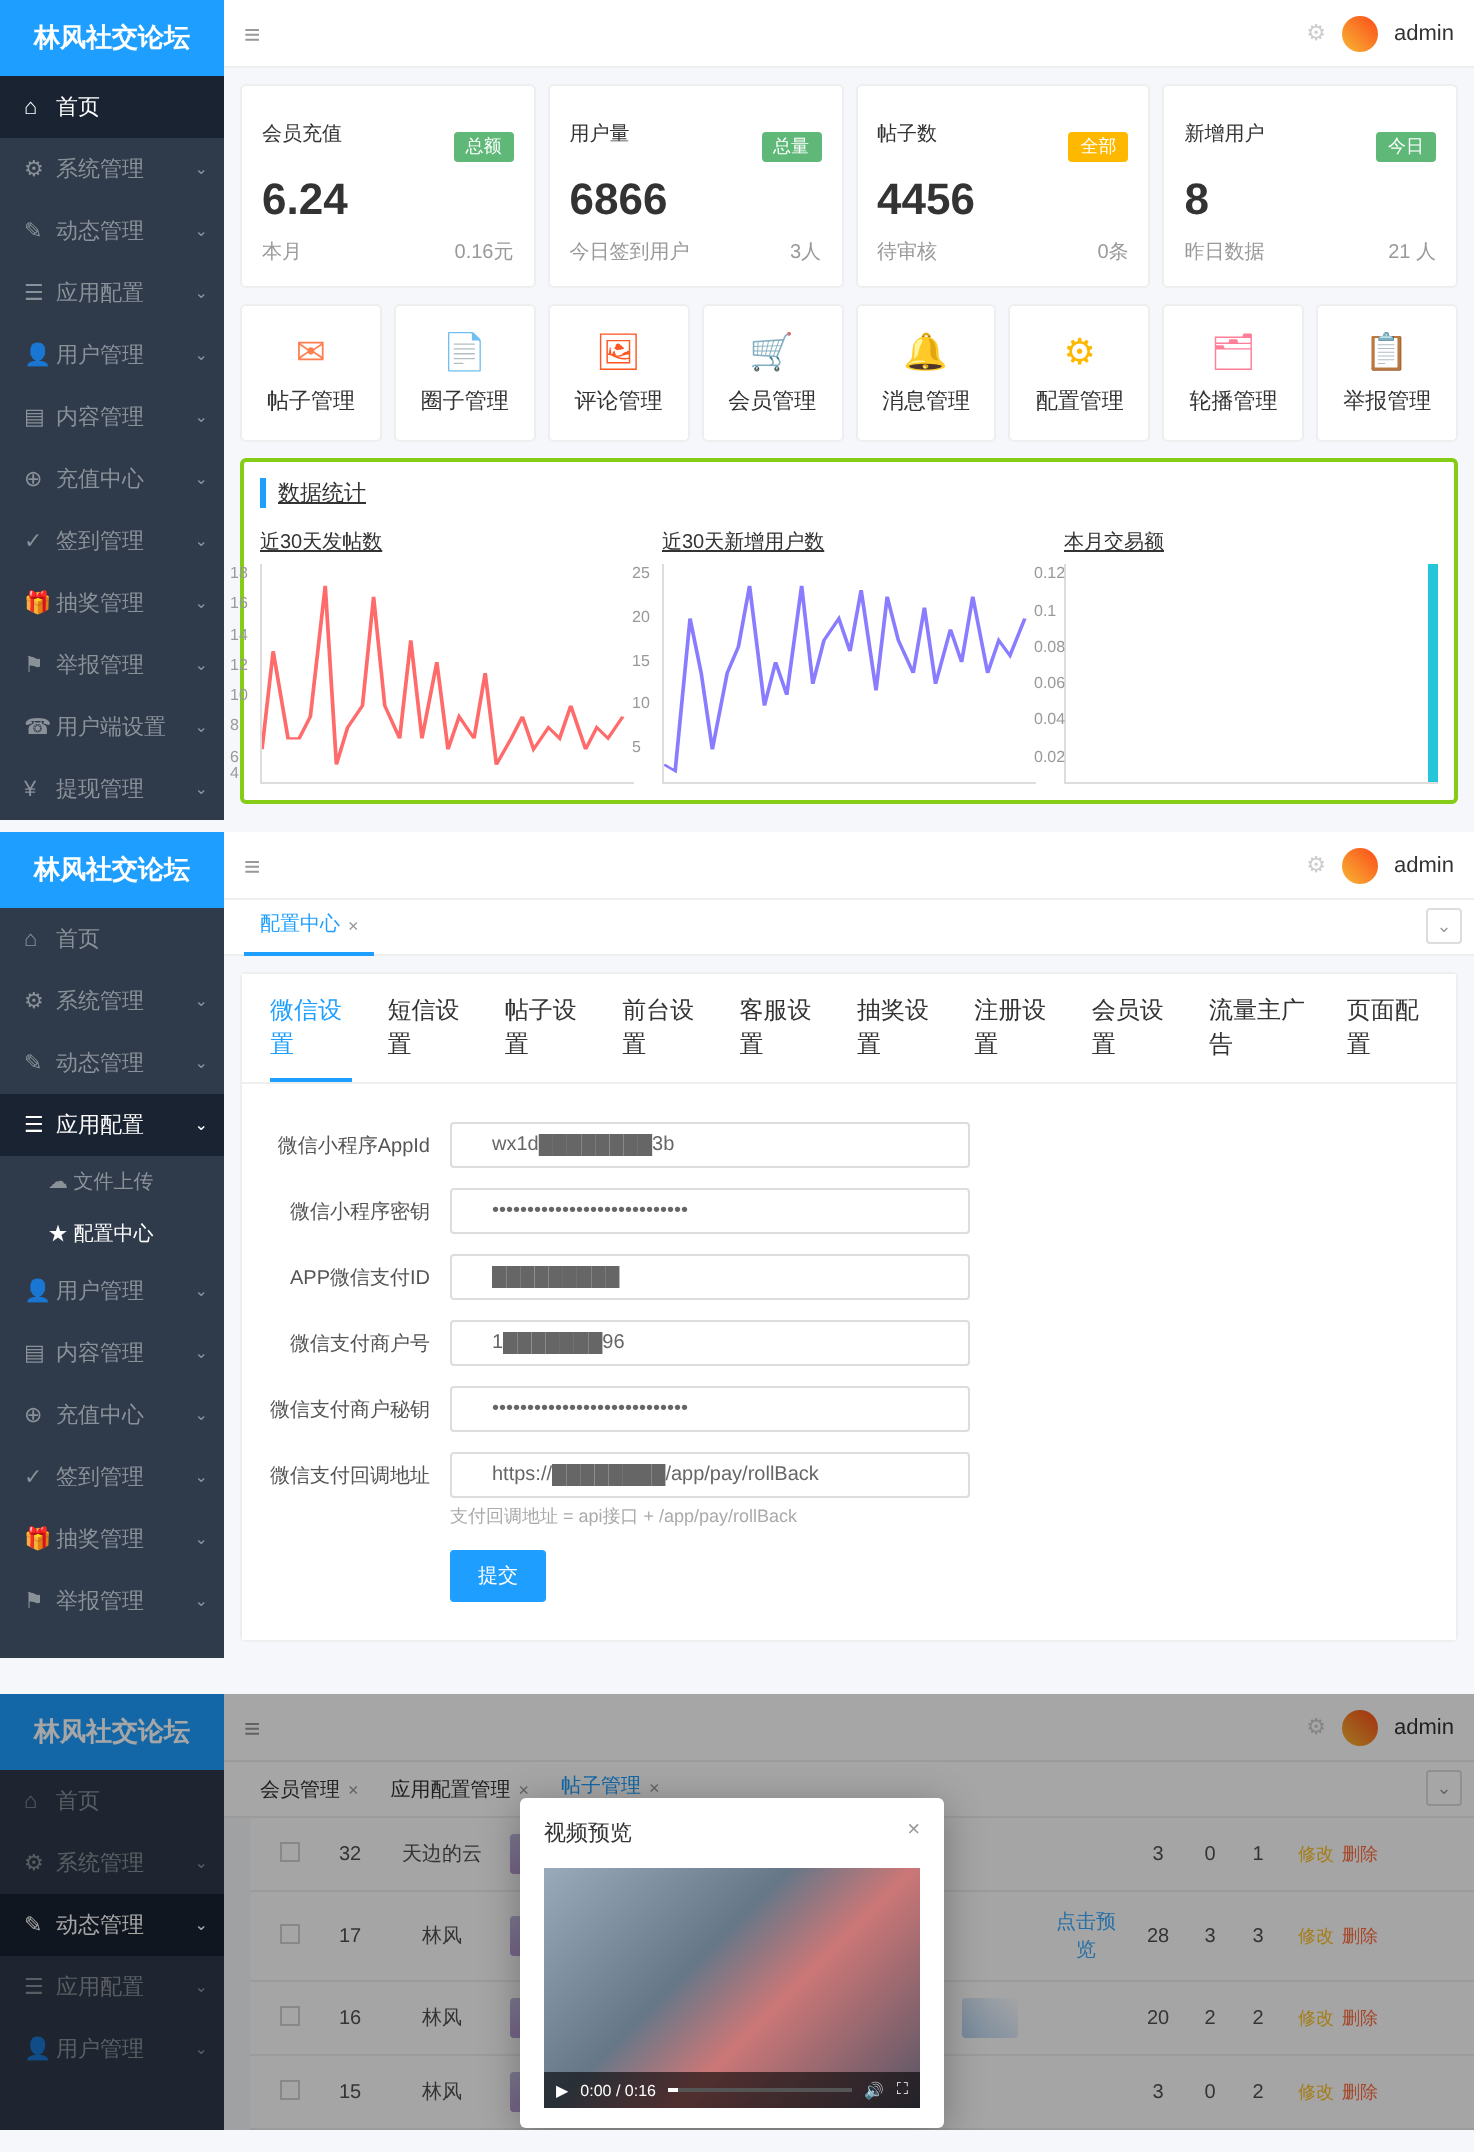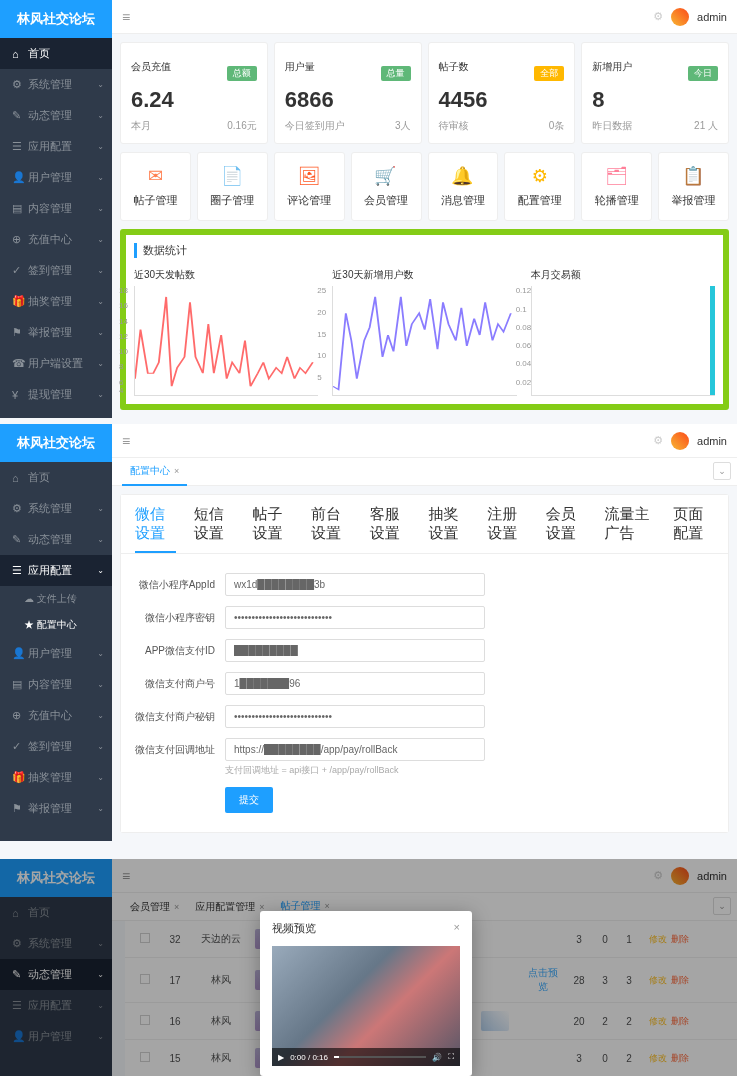--- a/index.html
+++ b/index.html
@@ -25,43 +25,43 @@
 .card { flex:1; background:#fff; border-radius:3px; padding:10px; border:1px solid #eee; }
 .card-top { display:flex; justify-content:space-between; align-items:center; font-size:10px; }
 .badge { padding:1px 6px; border-radius:2px; font-size:9px; color:#fff;margin-top:13px; }
 .badge.green { background:#5fb878; }
 .badge.orange { background:#ffb800; }
 .big-num { font-size:22px; font-weight:bold; margin:6px 0; }
 .card-bot { display:flex; justify-content:space-between; font-size:10px; color:#999; }
 .quick-grid { display:flex; gap:6px; padding:0 8px 8px; }
 .qitem { flex:1; background:#fff; border:1px solid #eee; border-radius:3px; text-align:center; padding:12px 4px; }
 .qicon { font-size:18px; margin-bottom:6px; }
-.stats-box { margin:0 8px 8px; background:#fff; border:6px solid #84cc16; border-radius:3px; padding:8px; }
+.stats-box { margin:0 8px 8px; background:#fff; border:2px solid #84cc16; border-radius:3px; padding:8px;text-decoration:underline; }
 .stats-title { border-left:3px solid #1e9fff; padding-left:6px; font-size:11px; margin-bottom:10px; }
 .charts { display:flex; gap:14px; }
 .chart { flex:1; }
 .chart-title { font-size:10px; margin-bottom:4px; }
 .chart-area { height:110px; position:relative; border-left:1px solid #ddd; border-bottom:1px solid #ddd; }
 .yaxis { position:absolute; left:-16px; font-size:8px; color:#999; }
 svg.sparkline { width:100%; height:100%; }
 .bar-chart { display:flex; align-items:flex-end; height:100%; gap:1px; }
 .bar { flex:1; background:#26c6da; }
 
 
 .tab-bar { background:#fff; padding:0 10px; display:flex; align-items:center; height:28px; border-bottom:1px solid #eee; font-size:10px; position:relative; }
 .tab { padding:0 8px; display:flex; align-items:center; gap:4px;text-align:center; }
 .tab.active { color:#1e9fff; border-bottom:2px solid #1e9fff; height:28px; line-height:28px; }
 .close-x { font-size:9px; color:#999; }
-.config-tabs { display:flex; gap:18px; padding:10px 14px 0; border-bottom:1px solid #eee; background:#fff; font-size:15px;justify-content:space-between; }
+.config-tabs { display:flex; gap:18px; padding:10px 14px 0; border-bottom:1px solid #eee; background:#fff; font-size:12px;justify-content:space-between; }
 .config-tab { padding-bottom:8px; cursor:pointer; }
 .config-tab.active { color:#1e9fff; border-bottom:2px solid #1e9fff; }
 .form { background:#fff; padding:14px 0; }
 .form-row { display:flex; align-items:flex-start; padding:5px 14px; }
 .form-label { width:90px; text-align:right; padding-right:10px; padding-top:5px; font-size:10px; color:#555; }
-.form-input { width:260px; padding:5px 8px; border:1px solid #ddd; border-radius:2px; font-size:10px; color:#666; }
+.form-input { width:260px; padding:5px 20px; border:1px solid #ddd; border-radius:2px; font-size:10px; color:#666; }
 .form-hint { font-size:9px; color:#aaa; margin-top:3px; }
 .btn { padding:6px 14px; border:none; border-radius:2px; font-size:10px; cursor:pointer; }
 .btn-primary { background:#1e9fff; color:#fff; }
 .filename-overlay { position:absolute; left:420px; top:600px; background:#fff; border:2px solid #333; border-radius:6px; padding:2px 8px; font-size:11px; }
 
 
 .s3 { position:relative; }
 .s3 .overlay { position:absolute; inset:0; background:rgba(0,0,0,0.35); z-index:5; }
 .modal { position:absolute; z-index:10; left:260px; top:52px; width:212px; background:#fff; border-radius:3px; box-shadow:0 4px 20px rgba(0,0,0,0.3); }
 .modal-head { display:flex; justify-content:space-between; padding:10px 12px; font-size:11px; }

